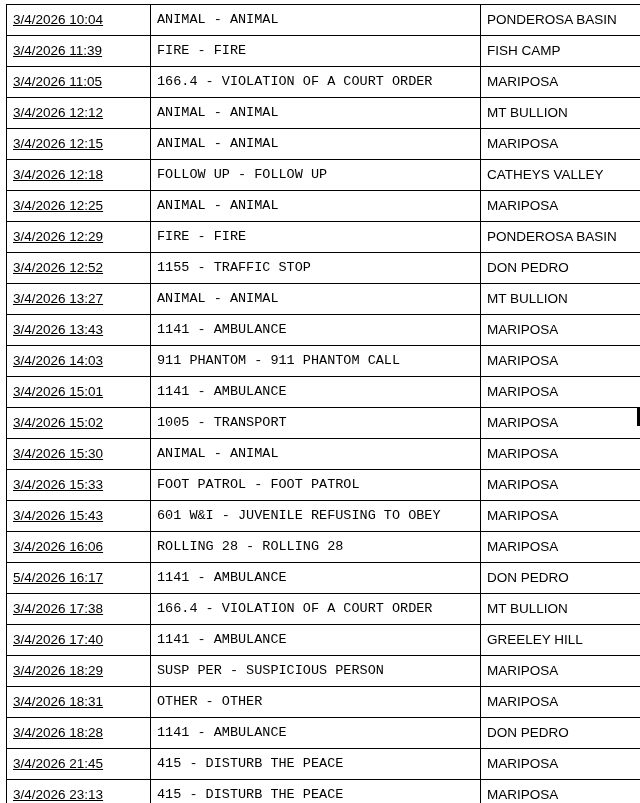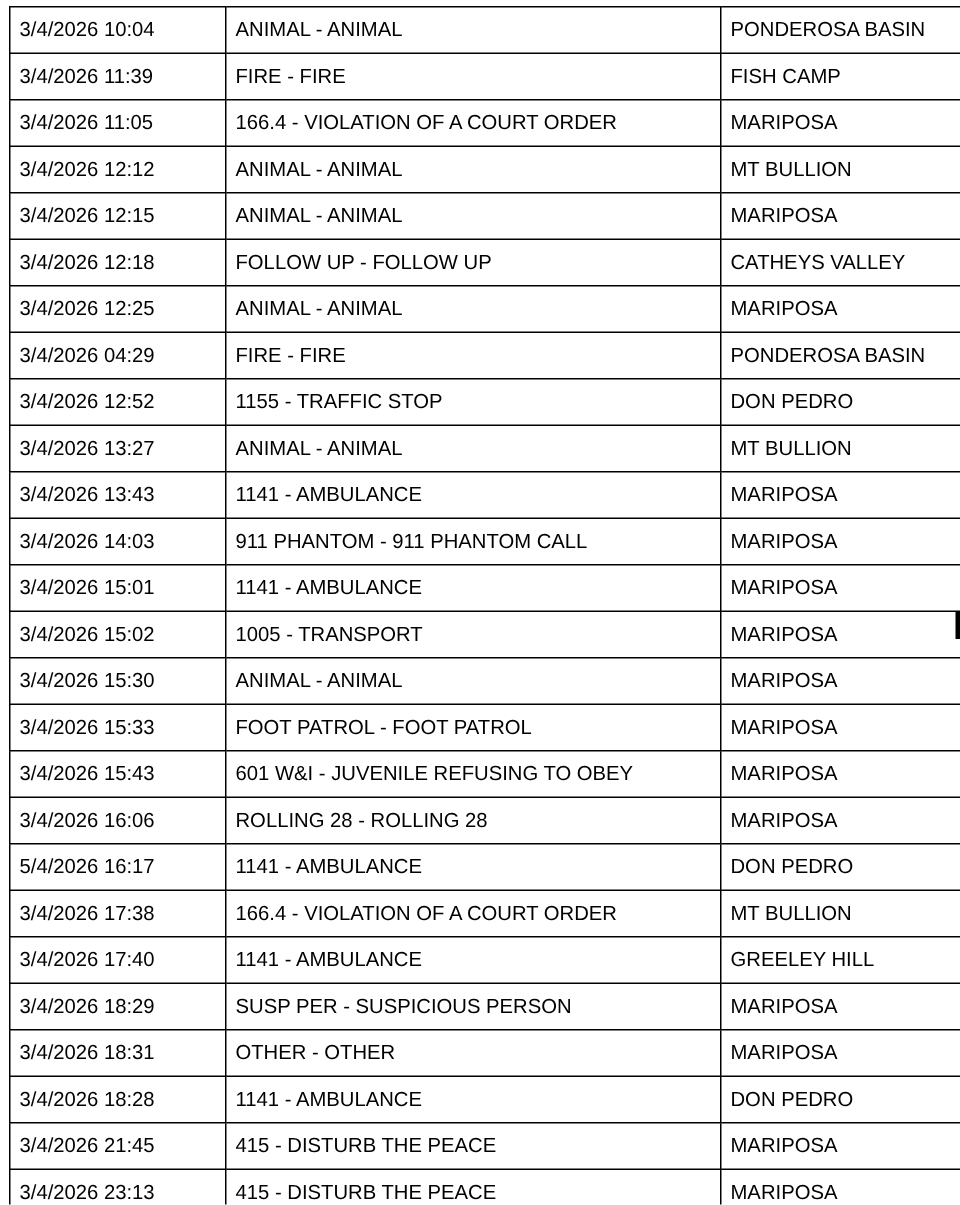--- a/index.html
+++ b/index.html
@@ -30,22 +30,22 @@
     border: 1px solid #000000;
     height: 30px;
     padding: 0 6px;
     font-size: 13.5px;
     line-height: 30px;
     white-space: nowrap;
     overflow: hidden;
     text-overflow: clip;
     vertical-align: middle;
   }
-  td.col-time { width: 131px; }
-  td.col-desc { width: 317px; }
+  td.col-time { width: 131px; text-decoration: underline; }
+  td.col-desc { width: 317px; font-family: Liberation Mono, monospace; }
   td.col-loc  { width: 178px; }
   .edge-tick {
     position: absolute;
     right: 0px;
     top: 404px;
     width: 3px;
     height: 18px;
     background: #000000;
   }
 </style>
@@ -84,21 +84,21 @@
           <td class="col-time">3/4/2026 12:18</td>
           <td class="col-desc">FOLLOW UP - FOLLOW UP</td>
           <td class="col-loc">CATHEYS VALLEY</td>
         </tr>
         <tr>
           <td class="col-time">3/4/2026 12:25</td>
           <td class="col-desc">ANIMAL - ANIMAL</td>
           <td class="col-loc">MARIPOSA</td>
         </tr>
         <tr>
-          <td class="col-time">3/4/2026 04:29</td>
+          <td class="col-time">3/4/2026 12:29</td>
           <td class="col-desc">FIRE - FIRE</td>
           <td class="col-loc">PONDEROSA BASIN</td>
         </tr>
         <tr>
           <td class="col-time">3/4/2026 12:52</td>
           <td class="col-desc">1155 - TRAFFIC STOP</td>
           <td class="col-loc">DON PEDRO</td>
         </tr>
         <tr>
           <td class="col-time">3/4/2026 13:27</td>

